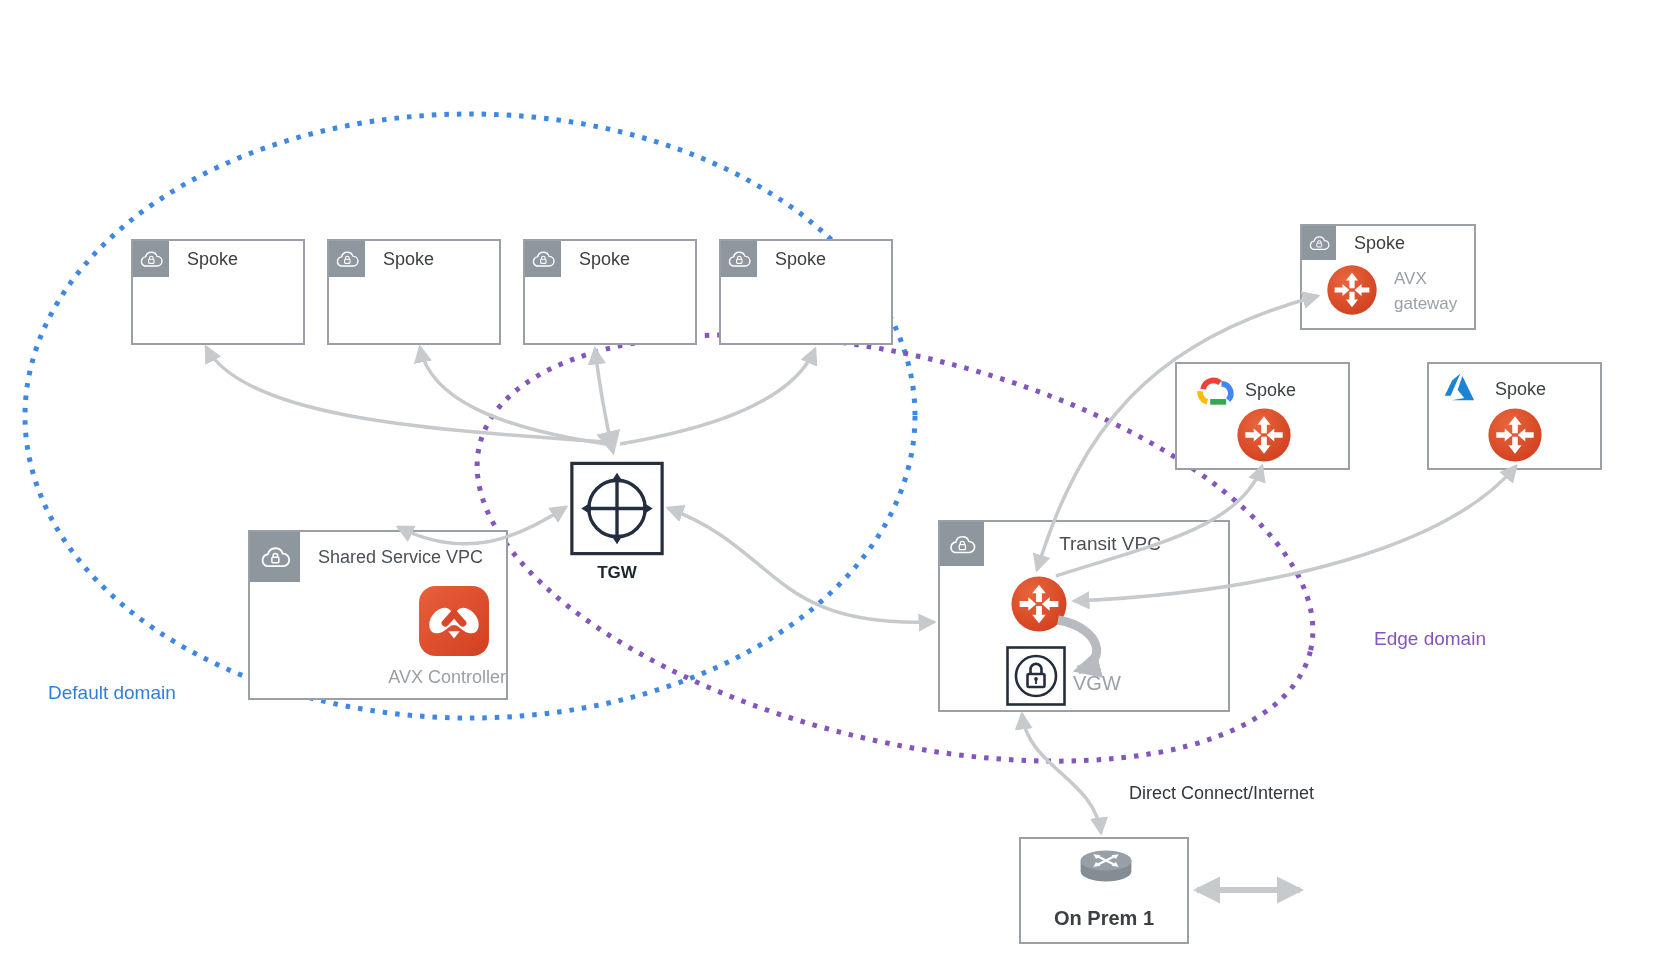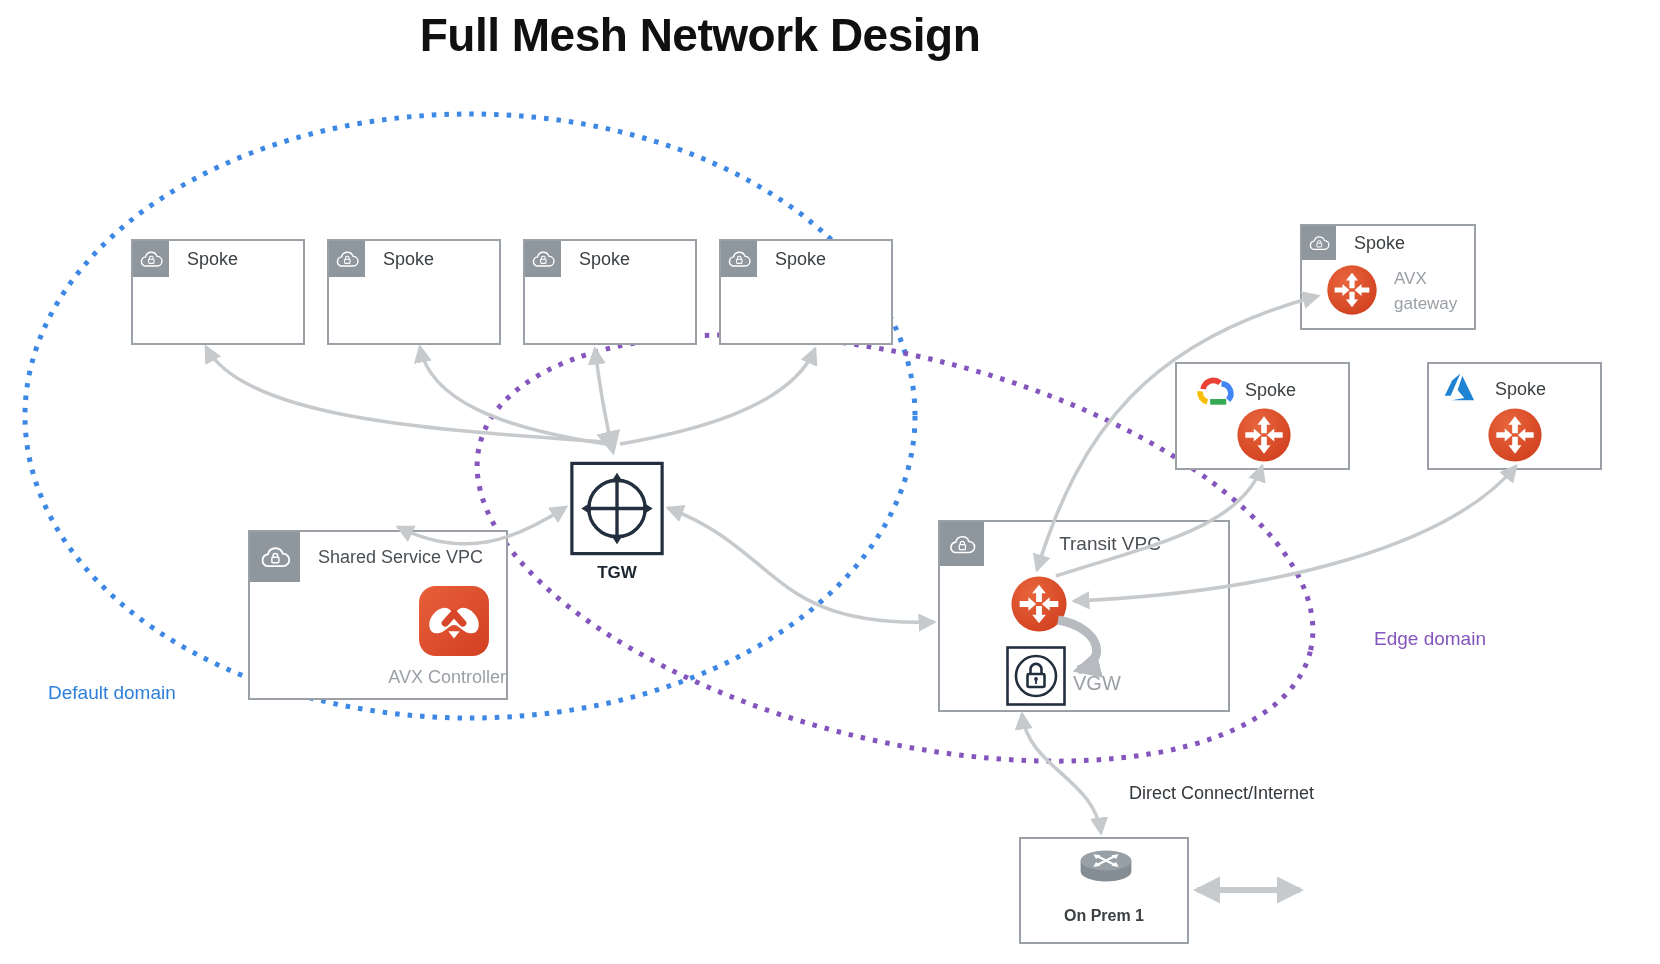--- a/index.html
+++ b/index.html
@@ -9,21 +9,21 @@
   .title{position:absolute;left:340px;top:8px;width:720px;text-align:center;
          font-size:46px;font-weight:600;color:#101010;letter-spacing:-0.5px;}
   .vbox{position:absolute;background:#fff;border:2px solid #9aa0a6;box-sizing:border-box;z-index:3;}
   .vhdr{position:absolute;left:0;top:0;background:#8e979e;display:flex;align-items:center;justify-content:center;}
   .vtitle{position:absolute;font-size:18px;color:#3c4043;}
   .muted{color:#9aa0a6;}
   .tgw-label{position:absolute;left:570px;top:563px;width:94px;text-align:center;
              font-size:17px;font-weight:600;color:#1b2630;z-index:3;}
   .domain-label{position:absolute;font-size:19px;z-index:3;}
   .conn-label{position:absolute;font-size:18px;color:#33383d;z-index:3;margin-left:12px;}
-  .op-label{position:absolute;width:100%;text-align:center;font-size:16px;font-weight:600;color:#3c4043;}
+  .op-label{position:absolute;width:100%;text-align:center;font-size:20px;font-weight:600;color:#3c4043;}
   .icon-abs{position:absolute;}
   svg{display:block;}
 </style>
 </head>
 <body>
 
 <div class="canvas">
 
   <svg width="0" height="0" style="position:absolute" aria-hidden="true">
     <defs>
@@ -99,21 +99,20 @@
 
       <symbol id="avx-controller" viewBox="0 0 70 70">
         <rect x="1" y="1" width="68" height="68" rx="16" fill="url(#gradCtrl)"></rect>
         <path d="M18 47 C11 47 9 38 13 31 C18 23 27 19 32 25 L33.5 27 Q35 29 36.5 27 L38 25 C43 19 52 23 57 31 C61 38 59 47 52 47 C47 47 43 43.5 40 41 Q35 37 30 41 C27 43.5 23 47 18 47 Z" fill="#ffffff"></path>
         <path d="M35 52 L29.5 45 H40.5 Z" fill="#ffffff"></path>
         <path d="M26.5 37 L35 27.5 L43.5 37" fill="none" stroke="#d9472b" stroke-width="7" stroke-linecap="round" stroke-linejoin="round"></path>
       </symbol>
     </defs>
   </svg>
 
-  <div class="title">Full Mesh Network Design</div>
 
   <svg class="layer" style="z-index:1">
     <ellipse cx="470" cy="416" rx="445" ry="302" fill="none" stroke="#3d87e5" stroke-width="5" stroke-dasharray="4.5 8"></ellipse>
     <ellipse cx="895" cy="548" rx="428" ry="192" fill="none" stroke="#8455bd" stroke-width="5" stroke-dasharray="4.5 8" transform="rotate(14 895 548)"></ellipse>
   </svg>
 
   <div class="vbox" style="left:131px;top:239px;width:174px;height:106px">
     <div class="vhdr" style="width:36px;height:36px">
       <svg width="26" height="20">
           <use href="#cloudlock"></use>

